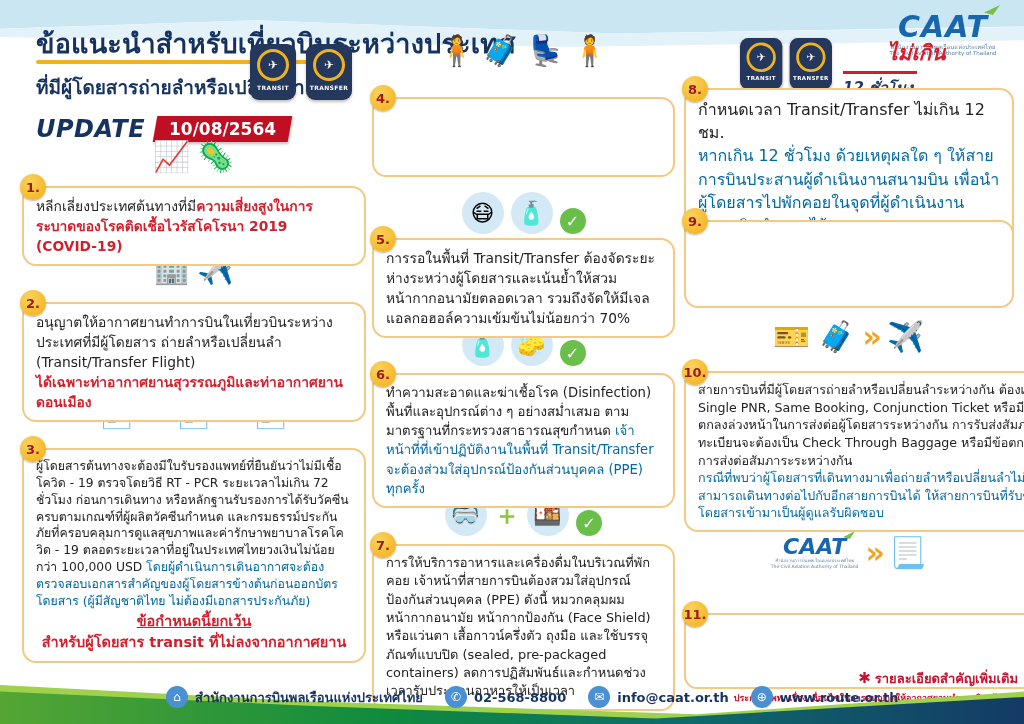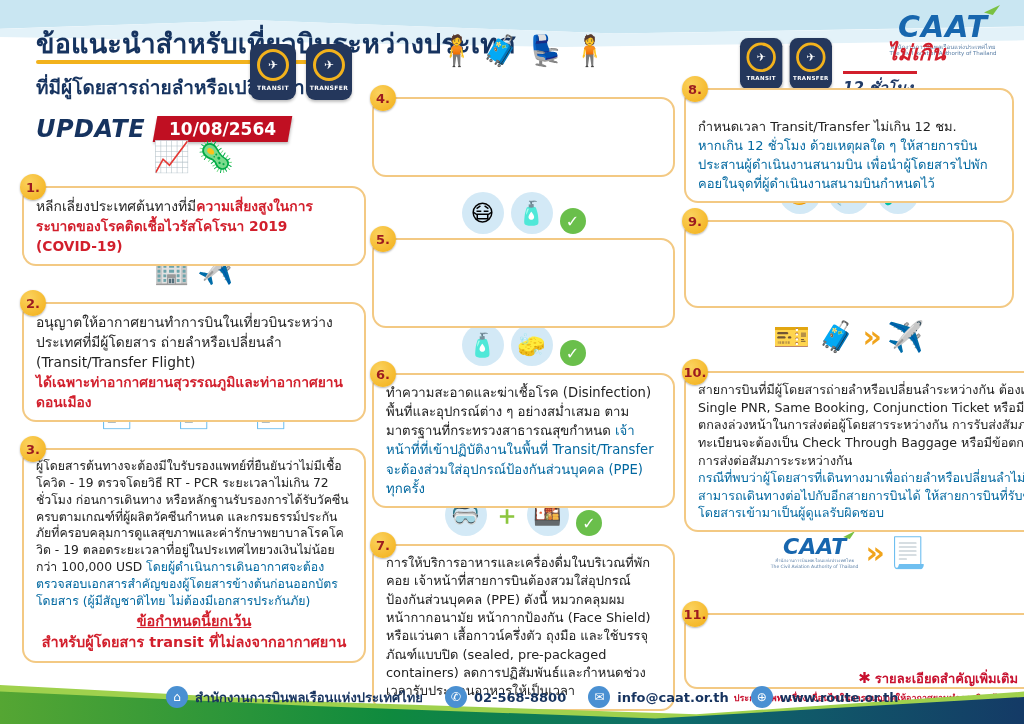--- a/index.html
+++ b/index.html
@@ -195,32 +195,33 @@
     </article>
   <article class="card" style="left:22px;top:448px;width:344px;min-height:208px;">
       <span class="num">3.</span>
       <div class="body" style="font-size:12.3px;line-height:1.37;"><span class="t-k">ผู้โดยสารต้นทางจะต้องมีใบรับรองแพทย์ที่ยืนยันว่าไม่มีเชื้อโควิด - 19 ตรวจโดยวิธี RT - PCR ระยะเวลาไม่เกิน 72 ชั่วโมง ก่อนการเดินทาง หรือหลักฐานรับรองการได้รับวัคซีนครบตามเกณฑ์ที่ผู้ผลิตวัคซีนกำหนด และกรมธรรม์ประกันภัยที่ครอบคลุมการดูแลสุขภาพและค่ารักษาพยาบาลโรคโควิด - 19 ตลอดระยะเวลาที่อยู่ในประเทศไทยวงเงินไม่น้อยกว่า 100,000 USD </span><span class="t-r">โดยผู้ดำเนินการเดินอากาศจะต้องตรวจสอบเอกสารสำคัญของผู้โดยสารข้างต้นก่อนออกบัตรโดยสาร (ผู้มีสัญชาติไทย ไม่ต้องมีเอกสารประกันภัย)</span><div class="t-center t-underline">ข้อกำหนดนี้ยกเว้น</div><div class="t-center">สำหรับผู้โดยสาร transit ที่ไม่ลงจากอากาศยาน</div></div>
     </article>
   <article class="card" style="left:372px;top:97px;width:303px;min-height:80px;">
       <span class="num">4.</span>
     </article>
   <article class="card" style="left:372px;top:238px;width:303px;min-height:90px;">
       <span class="num">5.</span>
+      <div class="body"><span class="t-k">การรอในพื้นที่ Transit/Transfer ต้องจัดระยะห่างระหว่างผู้โดยสารและเน้นย้ำให้สวมหน้ากากอนามัยตลอดเวลา รวมถึงจัดให้มีเจลแอลกอฮอล์ความเข้มข้นไม่น้อยกว่า 70%</span></div>
     </article>
   <article class="card" style="left:372px;top:373px;width:303px;min-height:98px;">
       <span class="num">6.</span>
       <div class="body" style="font-size:13.2px;"><span class="t-k">ทำความสะอาดและฆ่าเชื้อโรค (Disinfection) พื้นที่และอุปกรณ์ต่าง ๆ อย่างสม่ำเสมอ ตามมาตรฐานที่กระทรวงสาธารณสุขกำหนด </span><span class="t-r">เจ้าหน้าที่ที่เข้าปฏิบัติงานในพื้นที่ Transit/Transfer จะต้องส่วมใส่อุปกรณ์ป้องกันส่วนบุคคล (PPE) ทุกครั้ง</span></div>
     </article>
   <article class="card" style="left:372px;top:544px;width:303px;min-height:144px;">
       <span class="num">7.</span>
       <div class="body" style="font-size:12.9px;line-height:1.42;"><span class="t-k">การให้บริการอาหารและเครื่องดื่มในบริเวณที่พักคอย เจ้าหน้าที่สายการบินต้องสวมใส่อุปกรณ์ป้องกันส่วนบุคคล (PPE) ดังนี้ หมวกคลุมผม หน้ากากอนามัย หน้ากากป้องกัน (Face Shield) หรือแว่นตา เสื้อกาวน์ครึ่งตัว ถุงมือ และใช้บรรจุภัณฑ์แบบปิด (sealed, pre-packaged containers) ลดการปฏิสัมพันธ์และกำหนดช่วงเวลารับประทานอาหารให้เป็นเวลา</span></div>
     </article>
   <article class="card" style="left:684px;top:88px;width:330px;min-height:78px;">
       <span class="num">8.</span>
-      <div class="body" style="font-size:13px;margin-top:20px;"><span class="t-k">กำหนดเวลา Transit/Transfer ไม่เกิน 12 ชม.</span><br><span class="t-r">หากเกิน 12 ชั่วโมง ด้วยเหตุผลใด ๆ ให้สายการบินประสานผู้ดำเนินงานสนามบิน เพื่อนำผู้โดยสารไปพักคอยในจุดที่ผู้ดำเนินงานสนามบินกำหนดไว้</span></div>
+      <div class="body" style="font-size:16px;"><span class="t-k">กำหนดเวลา Transit/Transfer ไม่เกิน 12 ชม.</span><br><span class="t-r">หากเกิน 12 ชั่วโมง ด้วยเหตุผลใด ๆ ให้สายการบินประสานผู้ดำเนินงานสนามบิน เพื่อนำผู้โดยสารไปพักคอยในจุดที่ผู้ดำเนินงานสนามบินกำหนดไว้</span></div>
     </article>
   <article class="card" style="left:684px;top:220px;width:330px;min-height:88px;">
       <span class="num">9.</span>
     </article>
   <article class="card" style="left:684px;top:371px;width:396px;min-height:150px;">
       <span class="num">10.</span>
       <div class="body" style="font-size:12.6px;line-height:1.4;"><span class="t-k">สายการบินที่มีผู้โดยสารถ่ายลำหรือเปลี่ยนลำระหว่างกัน ต้องเป็นแบบ Single PNR, Same Booking, Conjunction Ticket หรือมีข้อตกลงล่วงหน้าในการส่งต่อผู้โดยสารระหว่างกัน การรับส่งสัมภาระลงทะเบียนจะต้องเป็น Check Through Baggage หรือมีข้อตกลงในการส่งต่อสัมภาระระหว่างกัน</span><br><span class="t-r">กรณีที่พบว่าผู้โดยสารที่เดินทางมาเพื่อถ่ายลำหรือเปลี่ยนลำไม่สามารถเดินทางต่อไปกับอีกสายการบินได้ ให้สายการบินที่รับขนผู้โดยสารเข้ามาเป็นผู้ดูแลรับผิดชอบ</span></div>
     </article>
   <article class="card" style="left:684px;top:613px;width:377px;min-height:76px;border-radius:13px;">
       <span class="num">11.</span>

